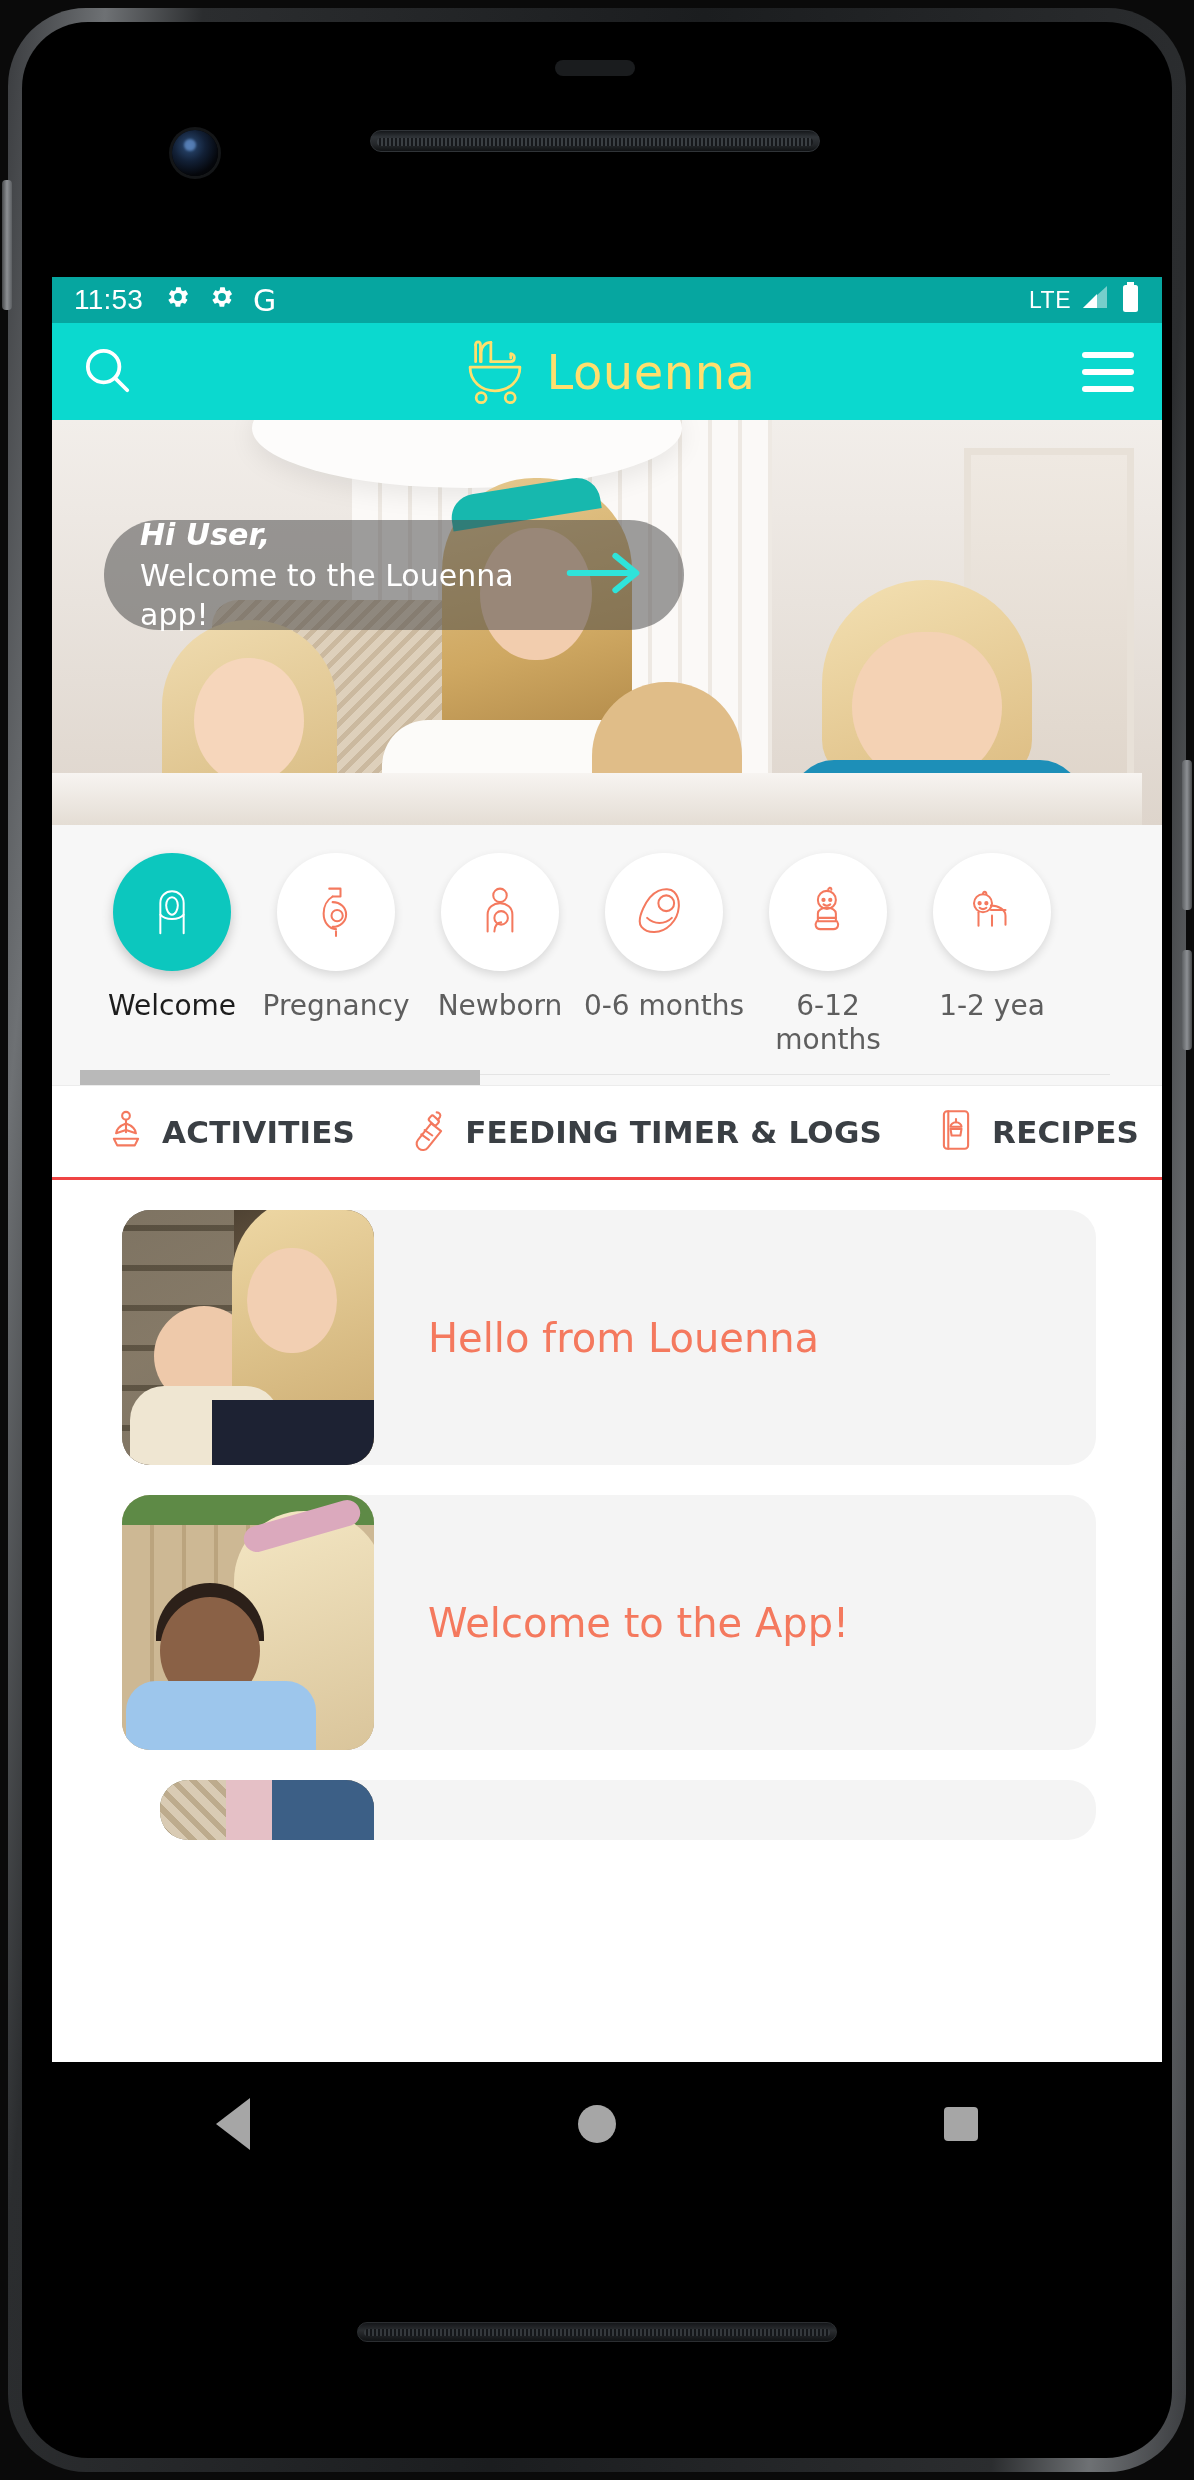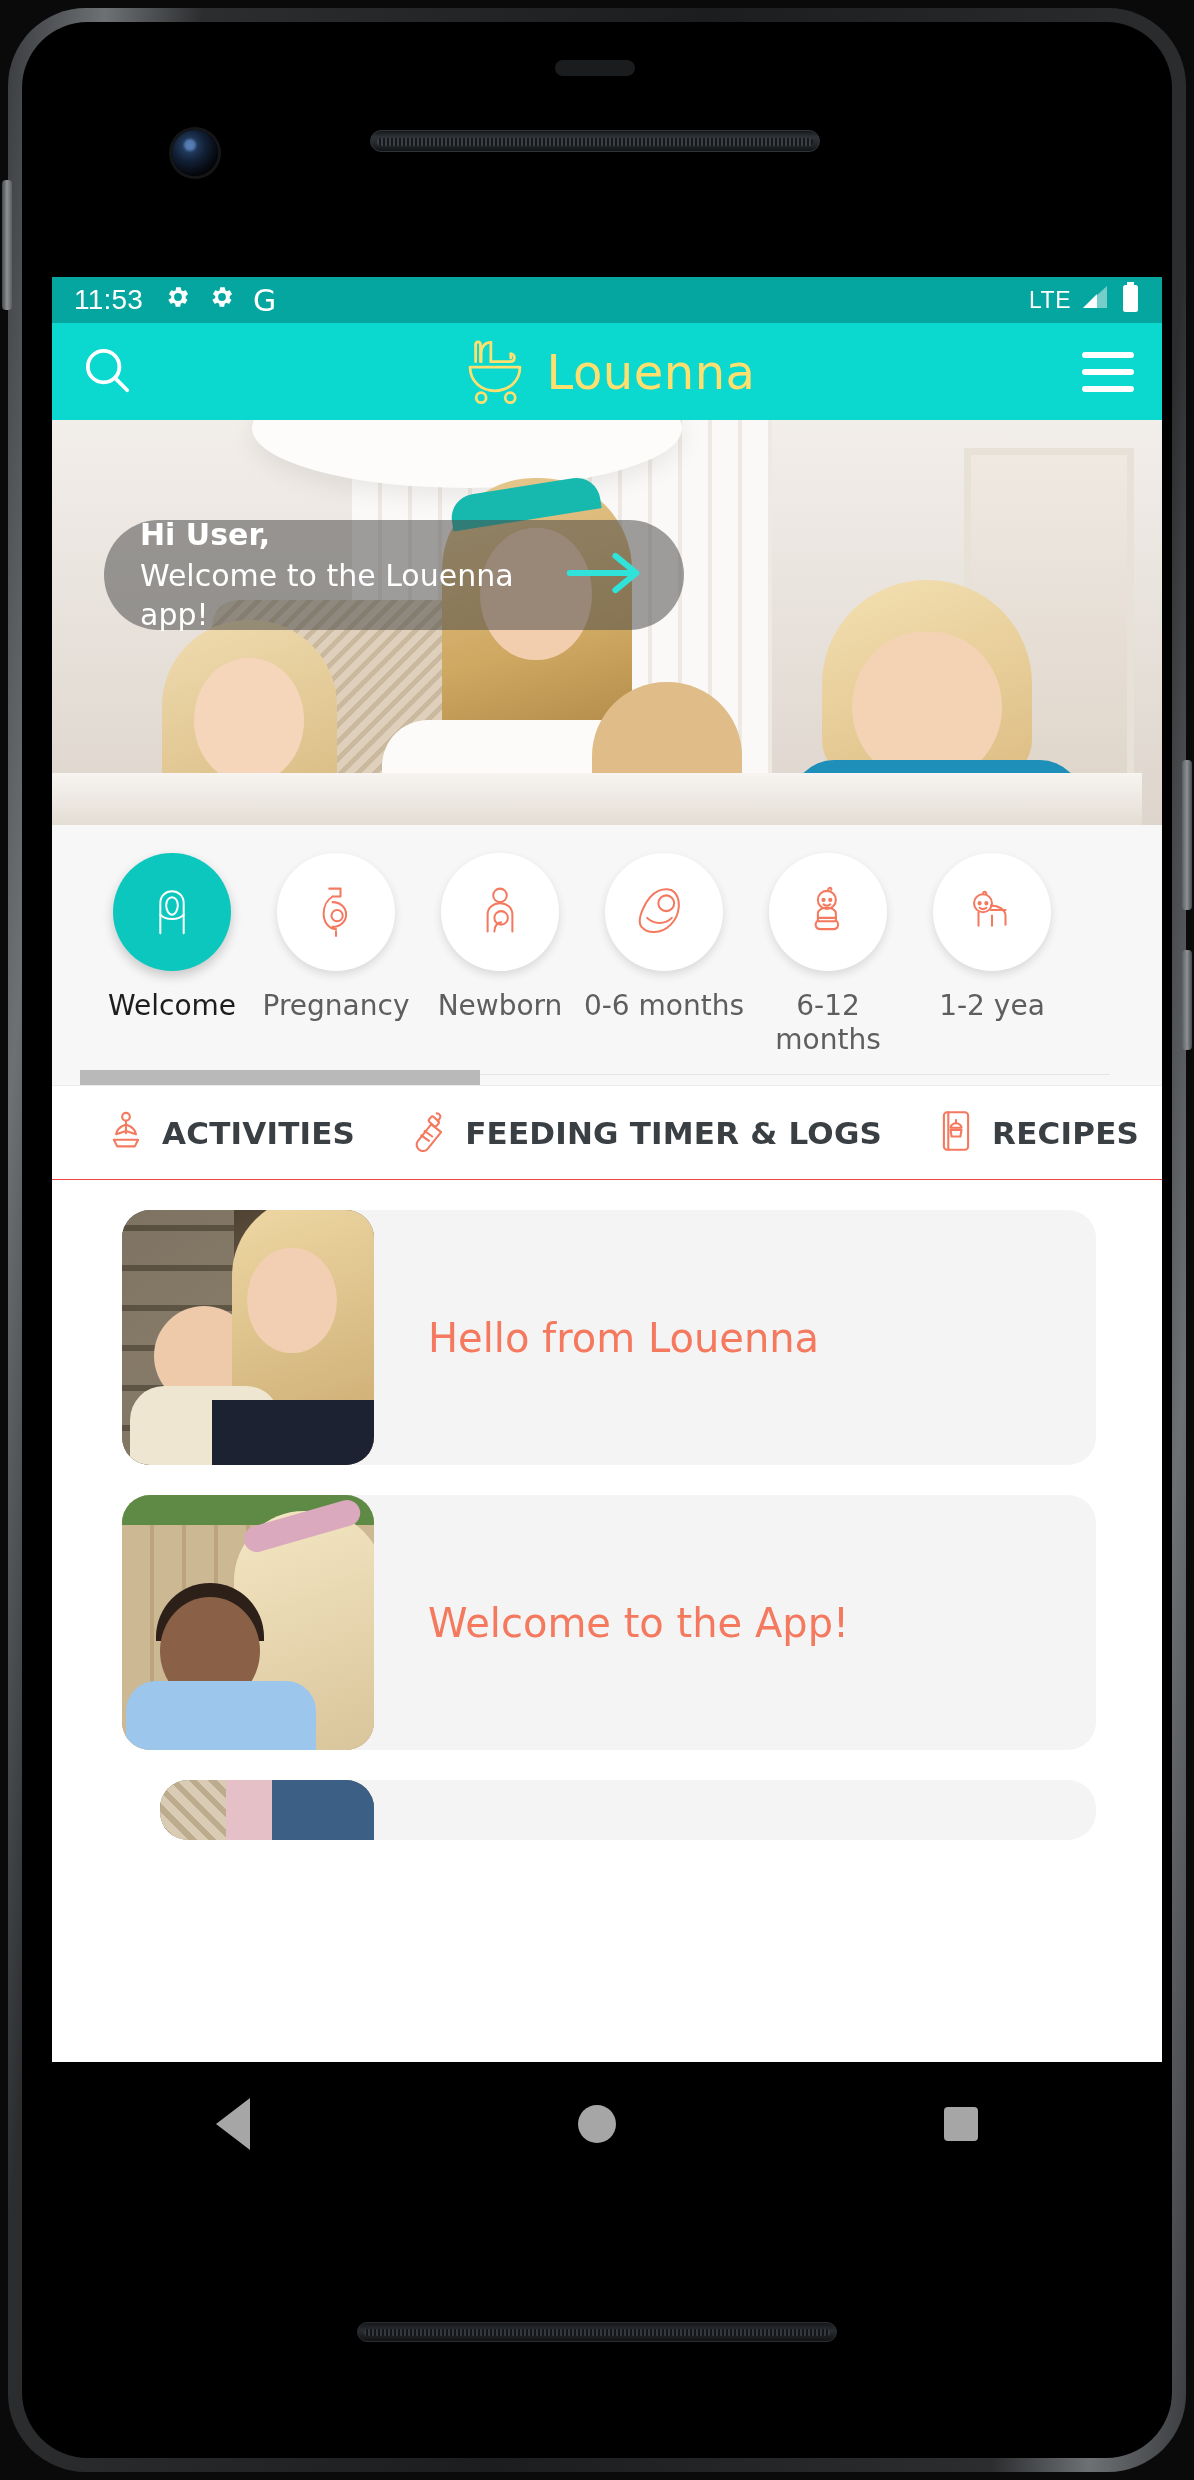--- a/index.html
+++ b/index.html
@@ -170,21 +170,21 @@
     border-radius:75px/80px; background:#f4d2b4; }
   .hp-b-shirt{ position:absolute; left:740px; top:340px; width:290px; height:90px;
     border-radius:42px 42px 0 0; background:#1d8fb8; }
 
   .hero-pill{
     position:absolute; left:52px; top:100px; width:580px; height:110px;
     border-radius:58px; background:rgba(70,70,70,.52);
     display:flex; align-items:center; padding:0 42px 0 36px;
   }
   .hero-txt{ color:#fff; }
-  .hero-line1{ font-size:30px; font-weight:bold; font-family:"DejaVu Sans",sans-serif; line-height:1.2; }
+  .hero-line1{ font-size:30px; font-weight:bold; font-family:"DejaVu Sans",sans-serif; line-height:1.2;font-style:italic; }
   .hero-line2{ font-size:30px; font-weight:400; font-family:"DejaVu Sans",sans-serif; line-height:1.3; margin-top:3px; }
   .hero-arrow{ margin-left:auto; width:76px; height:46px; }
 
   
   .cats-wrap{ background:#f7f7f7; position:relative; height:260px; overflow:hidden; }
   .cats{ display:flex; gap:0; padding:28px 38px 0 38px; }
   .cat{ width:164px; flex:0 0 164px; display:flex; flex-direction:column; align-items:center; }
   .cat-circle{
     width:118px; height:118px; border-radius:50%;
     background:#fff; box-shadow:0 4px 10px rgba(0,0,0,.12);
@@ -200,21 +200,21 @@
     position:absolute; left:28px; bottom:10px; width:1030px; height:1px;
     border-top:1px solid #e4e4e4;
   }
   .cats-thumb{
     position:absolute; left:28px; bottom:0; width:400px; height:15px;
     background:#b9b9b9; border-radius:0;
   }
 
   
   .tabs{
-    height:95px; border-top:1px solid #ececec; border-bottom:1px solid #ef4444;
+    height:95px; border-top:1px solid #ececec; border-bottom:3px solid #ef4444;
     display:flex; align-items:center; padding-left:52px; gap:52px; overflow:hidden;
     background:#fff;
   }
   .tab{ display:flex; align-items:center; gap:14px; flex:0 0 auto; }
   .tab-ico{ width:44px; height:44px; }
   .tab-label{
     font-size:31px; font-weight:bold; color:#3a3f44; letter-spacing:.2px;
     font-family:"DejaVu Sans",sans-serif; white-space:nowrap;
   }
 

